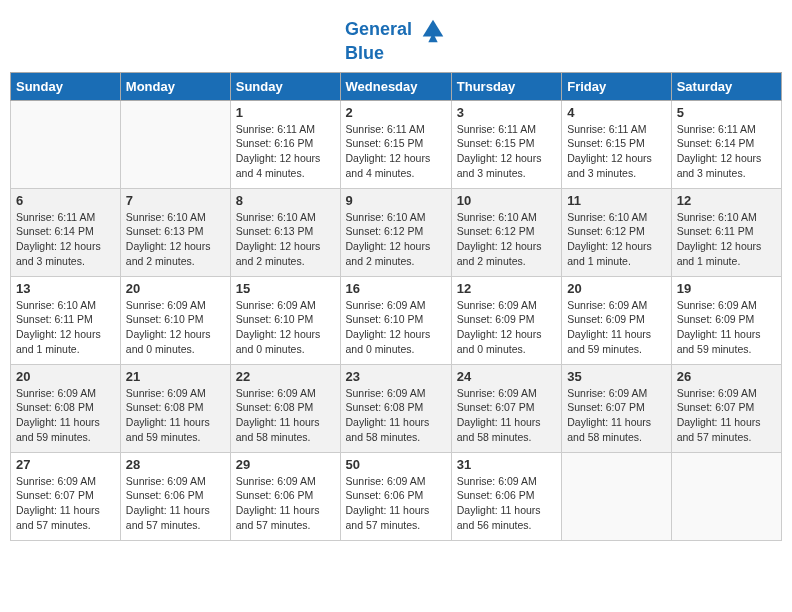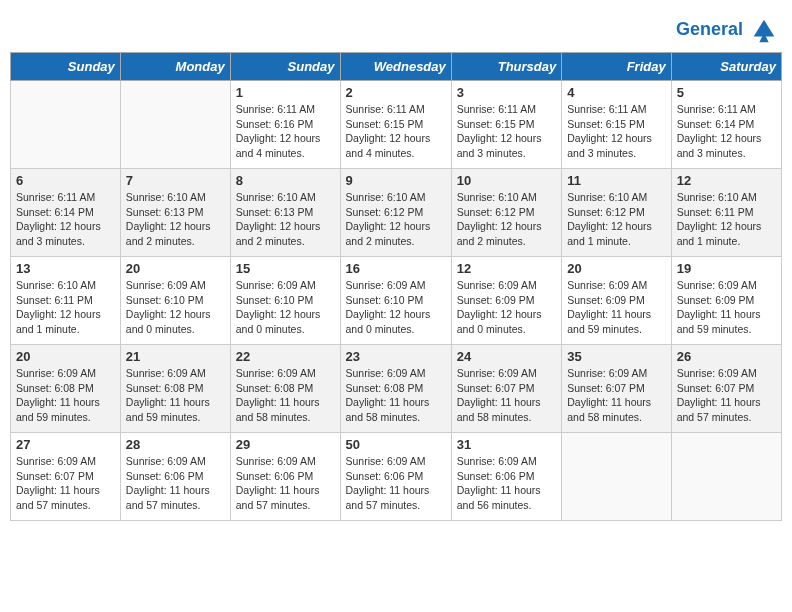--- a/index.html
+++ b/index.html
@@ -5,21 +5,21 @@
     * { box-sizing: border-box; margin: 0; padding: 0; }
     body {
       font-family: Arial, sans-serif;
       background: #fff;
       width: 792px;
       min-height: 612px;
       padding: 10px;
     }
     .header {
       display: flex;
-      justify-content: flex-end;
+      justify-content: center;
       align-items: flex-start;
       margin-bottom: 8px;
       padding: 0 4px;
     }
     .logo {
       display: flex;
       align-items: center;
       margin-top: 6px;
     }
     .logo-text {
@@ -50,26 +50,25 @@
       color: #555;
     }
     table {
       width: 100%;
       border-collapse: collapse;
       font-size: 11px;
     }
     thead tr th {
       background-color: #1a6db5;
       color: #fff;
-      text-align: right;
+      text-align: left;
       padding: 6px 5px;
       font-size: 13px;
       font-weight: bold;
       border: 1px solid #aaa;
-      font-style: italic;
     }
     tbody tr td {
       border: 1px solid #ccc;
       vertical-align: top;
       padding: 4px 5px;
       width: 113px;
       min-height: 80px;
       height: 88px;
     }
     .day-num {
@@ -100,20 +99,21 @@
 <div class="header">
   <div class="logo">
     <div>
       <div class="logo-text">
         <span>General</span>
         <svg class="logo-icon" viewBox="0 0 30 30" xmlns="http://www.w3.org/2000/svg" style="display:inline-block;vertical-align:middle;margin-left:2px;">
           <polygon points="4,22 15,4 26,22" fill="#1a6db5"></polygon>
           <polygon points="10,28 20,28 15,18" fill="#1a6db5"></polygon>
         </svg>
       </div>
+      <div class="logo-text" style="color:#1a6db5;font-size:18px;">Blue</div>
     </div>
   </div>
   <div class="title-block">
     <div class="month-title"></div>
     <div class="subtitle"></div>
   </div>
 </div>
 
 <table>
   <thead>

